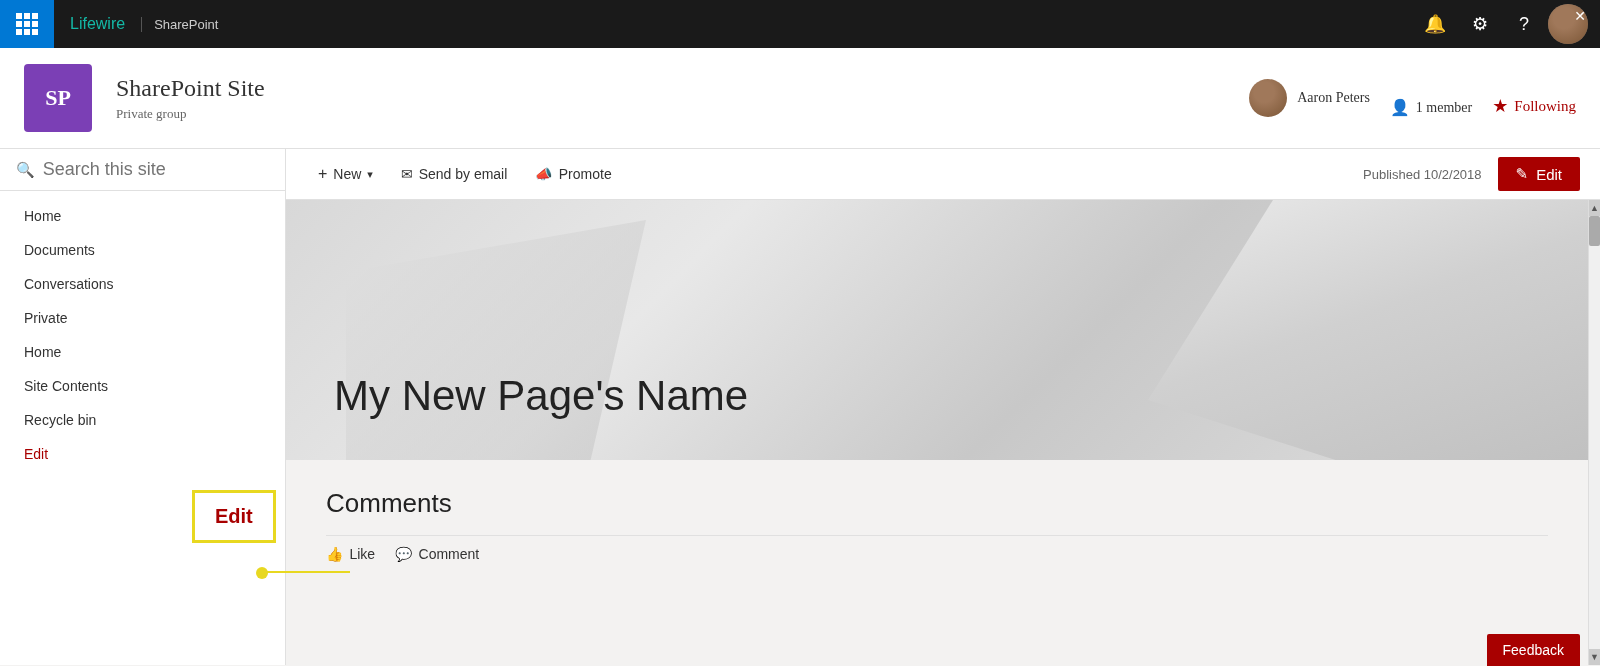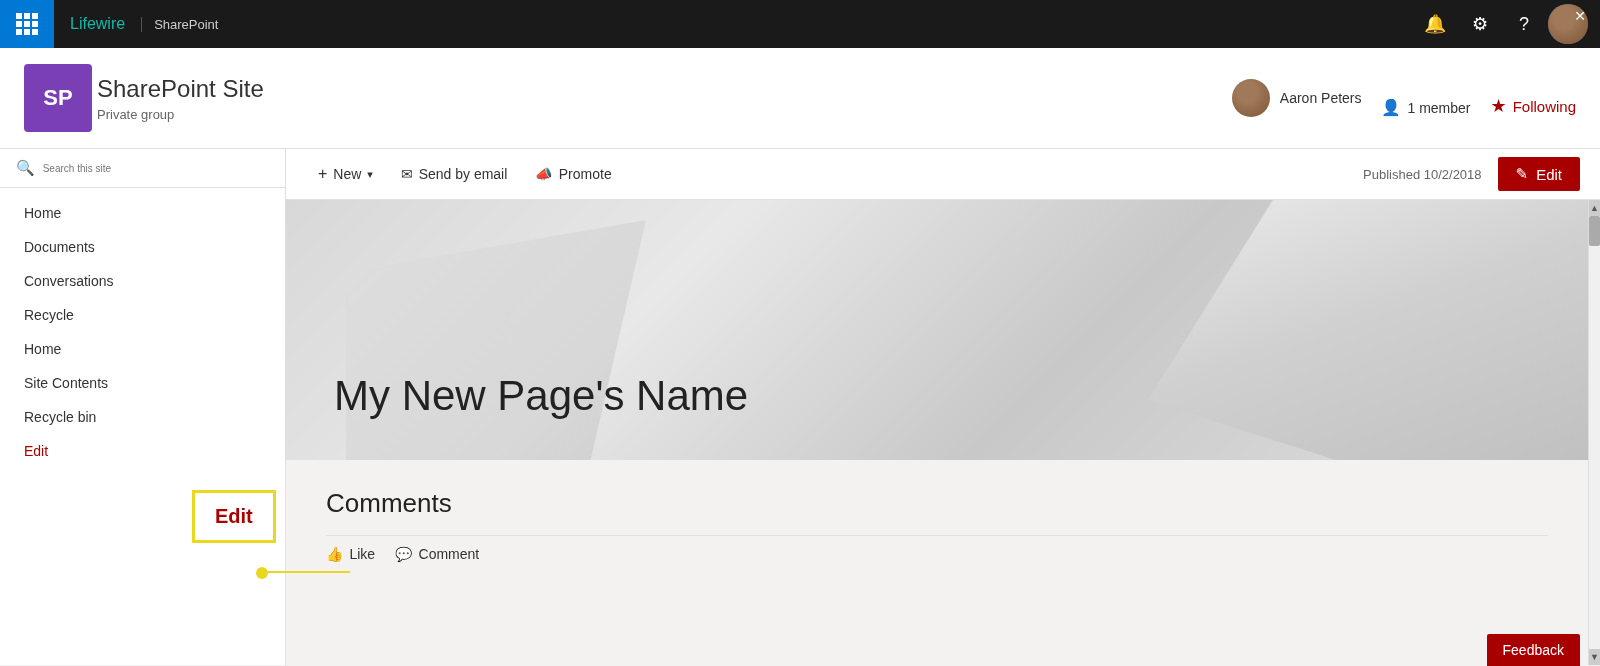--- a/index.html
+++ b/index.html
@@ -50,23 +50,24 @@
     #topbar-close {
       position: absolute; right: 0; top: 0;
       width: 40px; height: 32px;
       display: flex; align-items: center; justify-content: center;
       color: white; font-size: 14px; cursor: pointer;
     }
 
     
     #site-header {
       background: white; padding: 16px 24px;
-      display: flex; align-items: center; gap: 5px;
+      display: flex; align-items: center; gap: 24px;
       border-bottom: 1px solid #e0e0e0;
       position: relative;
+      font-family: Liberation Serif, serif;
     }
     #site-logo {
       width: 68px; height: 68px; background: #7b3fb5; border-radius: 4px;
       display: flex; align-items: center; justify-content: center;
       color: white; font-size: 22px; font-weight: bold; flex-shrink: 0;
     }
     #site-info { flex: 1; }
     #site-title { font-size: 24px; font-weight: 400; color: #333; }
     #site-subtitle { font-size: 13px; color: #666; margin-top: 4px; }
     #site-header-right {
@@ -286,27 +287,27 @@
       <span>Following</span>
     </div>
   </div>
 </div>
 
 <div id="main-layout">
 
   <div id="sidebar">
     <div id="search-bar">
       <span id="search-icon">🔍</span>
-      <input id="search-input" type="text" style="border: none; outline: none; font-size: 10px; color: rgb(51, 51, 51); width: 100%; background: transparent;" placeholder="Search this site">
+      <input id="search-input" type="text" style="border: none; outline: none; font-size: 18px; color: rgb(51, 51, 51); width: 100%; background: transparent;" placeholder="Search this site">
     </div>
     <div id="nav-list">
       <div class="nav-item">Home</div>
       <div class="nav-item">Documents</div>
       <div class="nav-item">Conversations</div>
-      <div class="nav-item">Recycle</div>
+      <div class="nav-item">Private</div>
       <div class="nav-item">Home</div>
       <div class="nav-item">Site Contents</div>
       <div class="nav-item">Recycle bin</div>
       <div class="nav-item-edit">Edit</div>
     </div>
   </div>
 
   <div id="content-area">
 
     <div id="toolbar">

